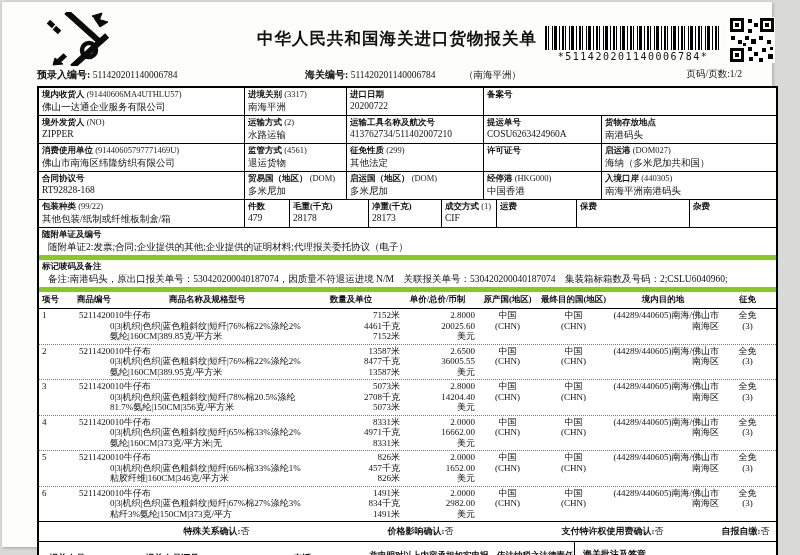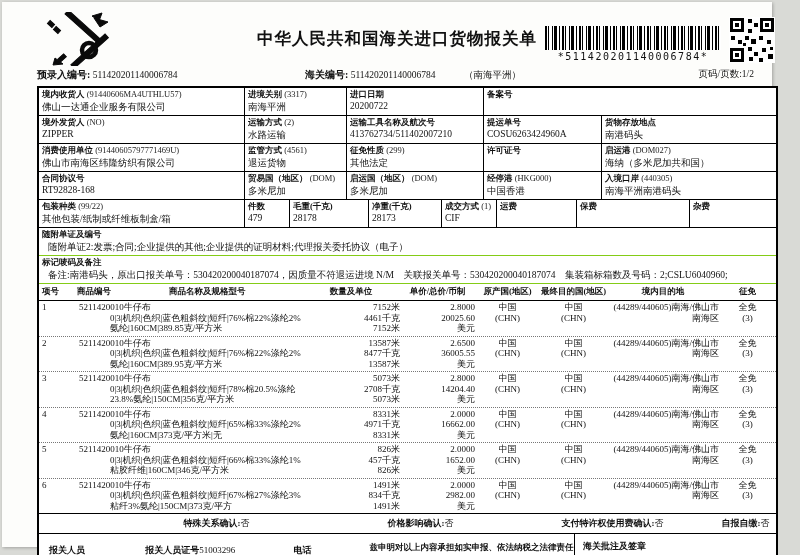--- a/index.html
+++ b/index.html
@@ -28,35 +28,35 @@
       #000 14px 15px,#fff 15px 17px);
   }
   .barcode-text{font-family:"DejaVu Sans Mono",monospace;font-size:10px;letter-spacing:1.5px;margin-top:1px;white-space:nowrap;}
   .qr{position:absolute;left:727px;top:15px;width:46px;height:46px;}
   
   .numrow{position:relative;height:16px;font-size:9.5px;margin:0 18px 2px 35px;white-space:nowrap;}
   .numrow b{font-size:10px;}
   .pre-entry{position:absolute;left:0;}
   .customs-no{position:absolute;left:268px;}
   .customs-port{margin-left:26px;}
-  .pageno{position:absolute;right:0;}
+  .pageno{position:absolute;right:12px;}
   
   .form{
     position:absolute;left:35px;top:84px;width:737px;
     border:2px solid #000;background:#fff;font-size:9.5px;
   }
   .frow{display:flex;border-bottom:1px solid #000;}
   .cell{box-sizing:border-box;padding:1px 3px;border-right:1px solid #000;overflow:hidden;}
   .cell:last-child{border-right:none;}
   .lbl{font-weight:bold;font-size:8.5px;white-space:nowrap;}
   .lbl .code{font-weight:normal;color:#222;font-size:8.5px;}
   .val{font-size:9.5px;white-space:nowrap;min-height:11px;}
   .w206{width:206px}.w102{width:102px}.w137{width:137px}.w118{width:118px}.w172{width:172px}
   .w45{width:45px}.w79{width:79px}.w73{width:73px}.w55{width:55px}.w80{width:80px}.w113{width:113px}.w84{width:84px}
-  .fullrow{border-bottom:1px solid #84cc16;padding:1px 3px;}
+  .fullrow{border-bottom:5px solid #84cc16;padding:1px 3px;}
   .fullrow .val{margin-left:6px;}
   
   .g-head,.g-row{display:flex;box-sizing:border-box;justify-content:flex-end;}
   .g-head{border-bottom:1px solid #000;padding:2px 0;font-weight:bold;font-size:8.5px;}
   .g-row{border-bottom:1px dotted #777;padding:1px 0 2px 0;font-size:9px;line-height:10.5px;}
   .g-row:last-of-type{border-bottom:1px solid #000;}
   .c-no{width:20px;padding-left:3px;box-sizing:border-box;}
   .c-main{width:243px;}
   .c-qty{width:98px;text-align:right;}
   .c-price{width:75px;text-align:right;}
@@ -375,21 +375,21 @@
             <div>全免</div>
             <div>(3)</div>
           </div>
   </div>
 
   <div class="g-row">
     <div class="c-no">3</div>
     <div class="c-main">
       <div class="g-line1"><span class="g-code">5211420010</span><span class="g-name">牛仔布</span></div>
       <div class="g-spec">0|3|机织|色织|蓝色粗斜纹|短纤|78%棉20.5%涤纶</div>
-      <div class="g-spec">23.8%氨纶|150CM|356克/平方米</div>
+      <div class="g-spec">81.7%氨纶|150CM|356克/平方米</div>
     </div>
     <div class="c-qty">
             <div>5073米</div>
             <div>2708千克</div>
             <div>5073米</div>
           </div>
     <div class="c-price">
             <div>2.8000</div>
             <div>14204.40</div>
             <div>美元</div>

